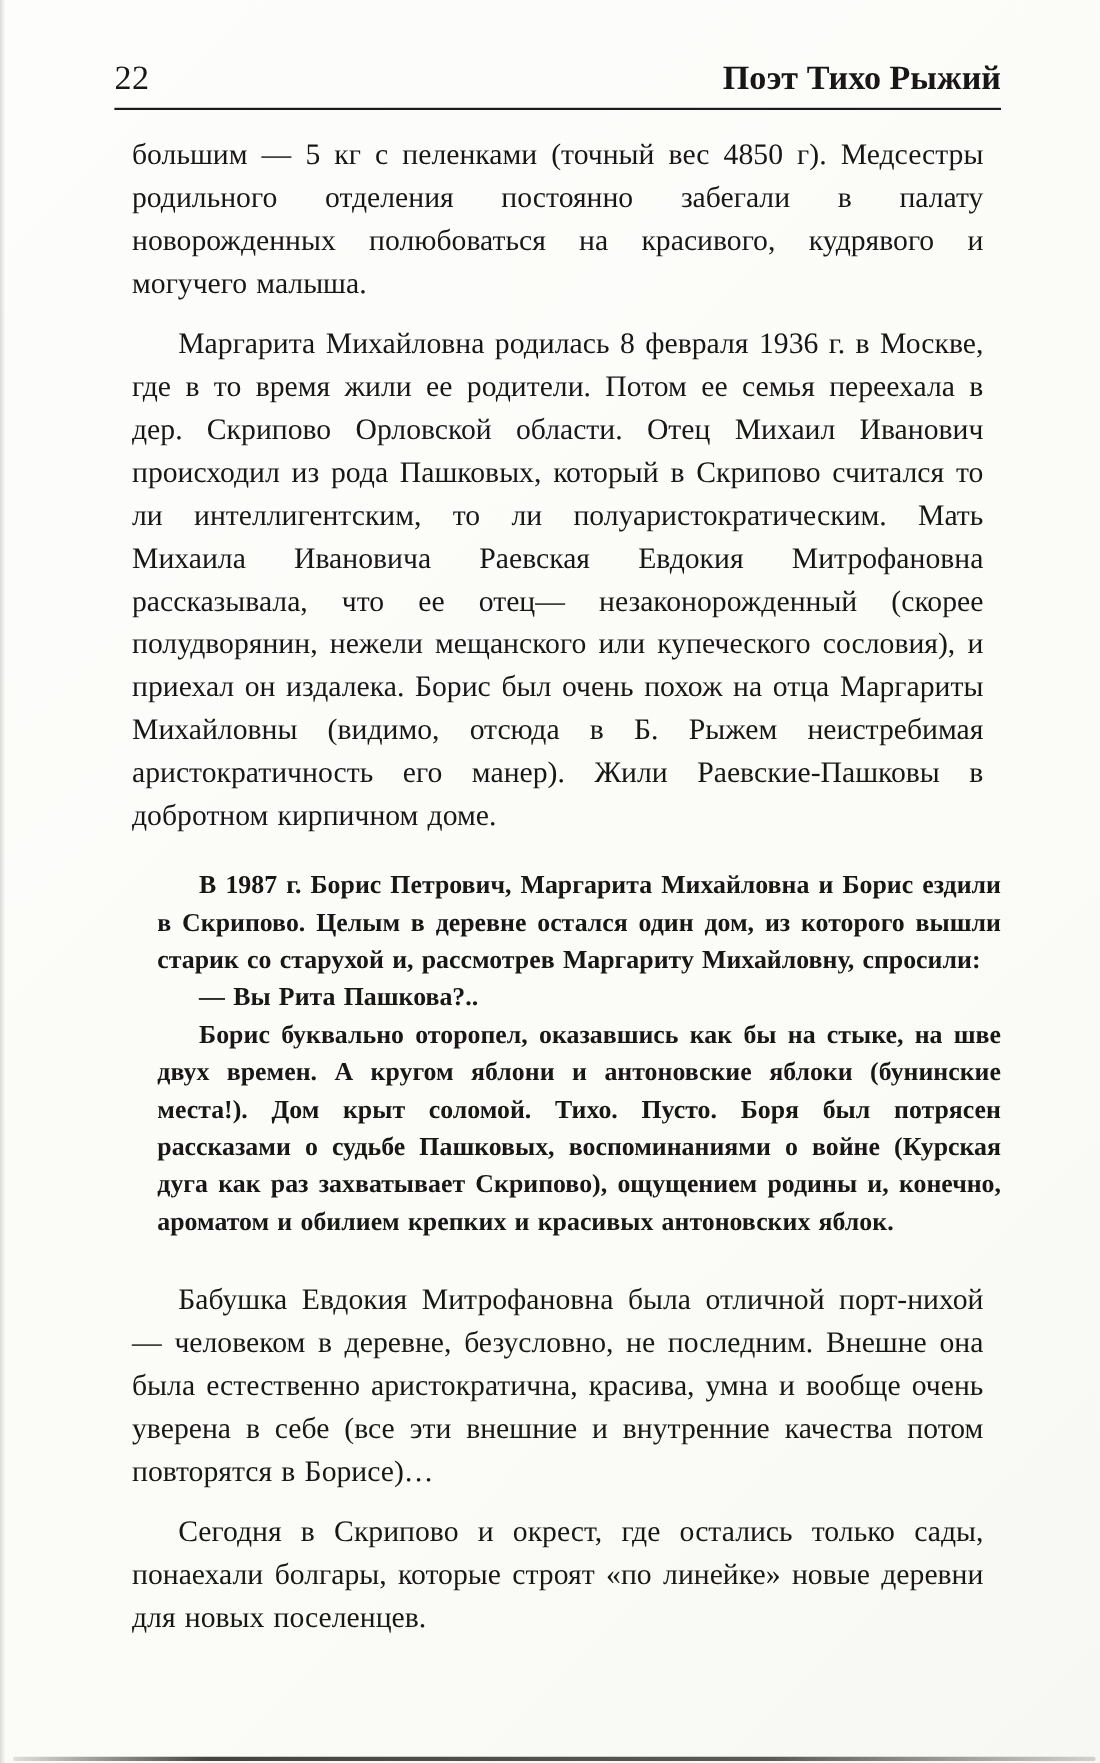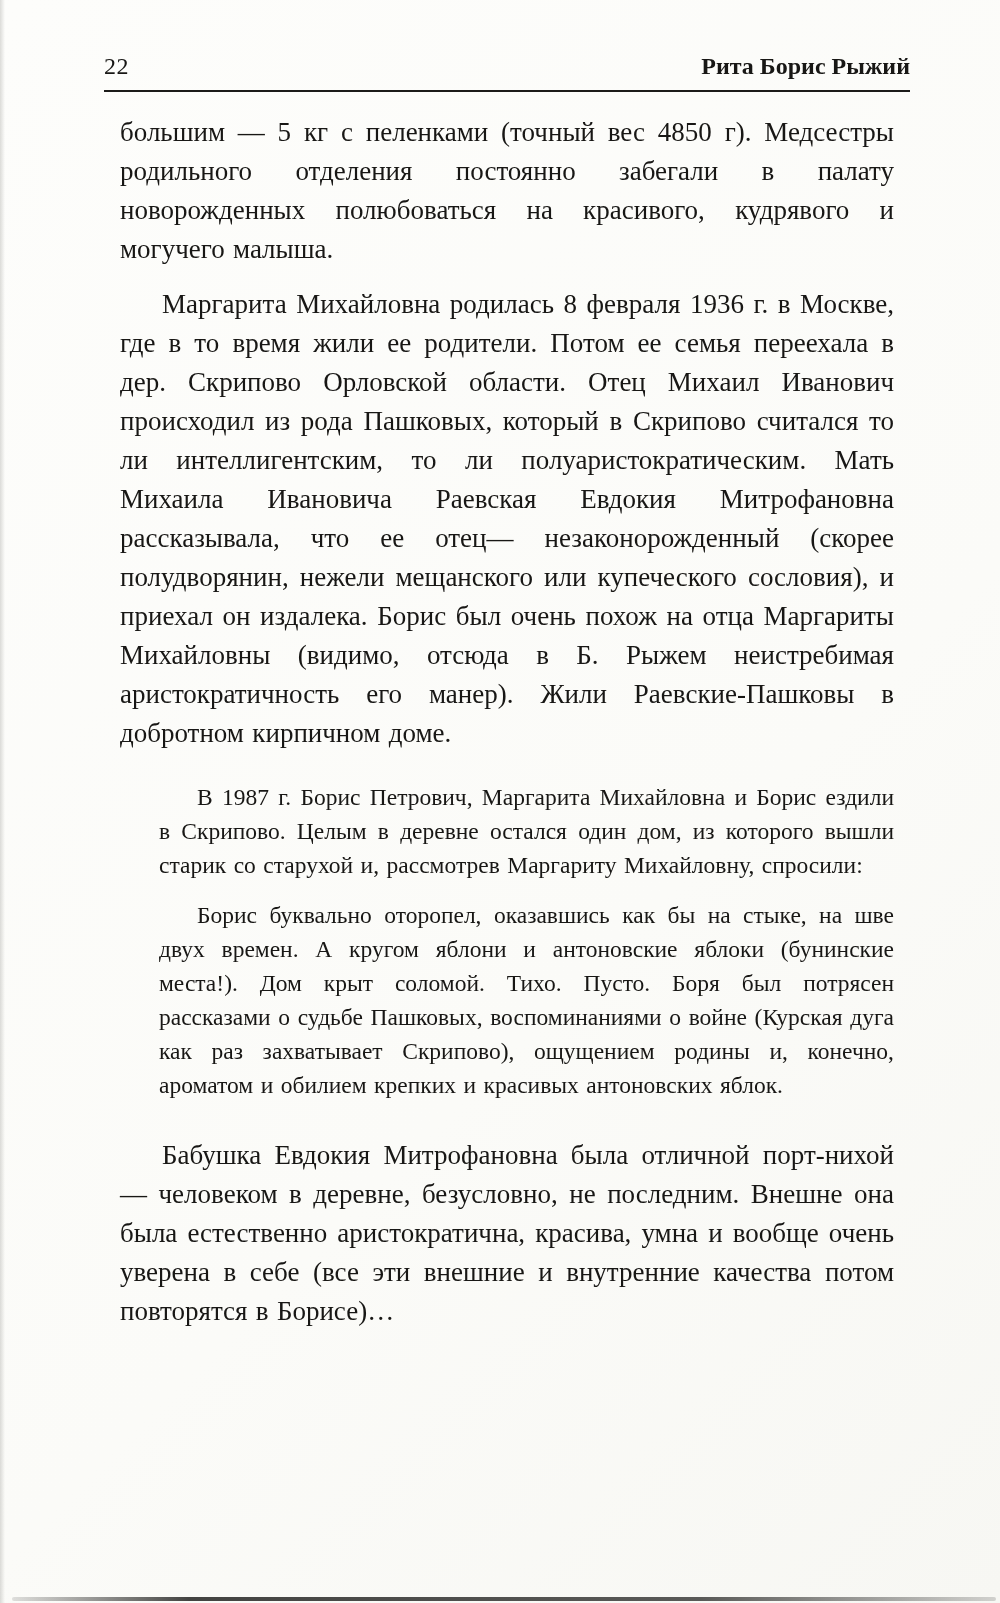--- a/index.html
+++ b/index.html
@@ -16,21 +16,21 @@
     background: linear-gradient(135deg, #fdfdfb 0%, #fbfbf8 60%, #f7f7f3 100%);
     color: #181715;
     font-family: "Liberation Serif", "DejaVu Serif", serif;
     padding: 52px 90px 0 104px;
     overflow: hidden;
   }
   .page-header {
     display: flex;
     justify-content: space-between;
     align-items: baseline;
-    font-size: 24px;
+    font-size: 31px;
     line-height: 1.2;
   }
   .page-number {
     font-weight: normal;
     letter-spacing: 0.5px;
   }
   .running-title {
     font-weight: bold;
   }
   .header-rule {
@@ -52,22 +52,23 @@
   .para.no-indent {
     text-indent: 0;
   }
   .quote {
     margin: 27px 0 34px 39px;
     font-size: 23.5px;
     line-height: 34px;
     text-align: justify;
   }
   .qpara {
-    margin: 16px;
+    margin: 0;
     text-indent: 38px;
+    font-weight: bold;
   }
   .scan-edge-bottom {
     position: absolute;
     left: 12px;
     right: 4px;
     bottom: 2px;
     height: 4px;
     border-radius: 2px;
     background: linear-gradient(to right,
       rgba(60,60,58,0.15) 0%,
@@ -84,38 +85,40 @@
     background: linear-gradient(to right, rgba(120,120,115,0.25), rgba(120,120,115,0));
   }
 </style>
 </head>
 <body>
 
 <div class="page">
 
   <header class="page-header">
     <span class="page-number">22</span>
-    <span class="running-title">Рита Борис Рыжий</span>
+    <span class="running-title">Поэт Тихо Рыжий</span>
   </header>
 
   <hr class="header-rule">
 
   <main class="body-text">
 
     <p class="para no-indent">большим — 5 кг с пеленками (точный вес 4850 г). Медсестры родильного отделения постоянно забегали в палату новорожденных полюбоваться на красивого, кудрявого и могучего малыша.</p>
 
 
     <p class="para">Маргарита Михайловна родилась 8 февраля 1936 г. в Москве, где в то время жили ее родители. Потом ее семья переехала в дер. Скрипово Орловской области. Отец Михаил Иванович происходил из рода Пашковых, который в Скрипово считался то ли интеллигентским, то ли полуаристократическим. Мать Михаила Ивановича Раевская Евдокия Митрофановна рассказывала, что ее отец— незаконорожденный (скорее полудворянин, нежели мещанского или купеческого сословия), и приехал он издалека. Борис был очень похож на отца Маргариты Михайловны (видимо, отсюда в Б. Рыжем  неистребимая аристократичность его манер). Жили Раевские-Пашковы в добротном кирпичном  доме.</p>
 
     <blockquote class="quote">
       <p class="qpara">В 1987 г. Борис Петрович, Маргарита Михайловна и Борис ездили в Скрипово. Целым в деревне остался один дом, из которого вышли старик со старухой и, рассмотрев Маргариту Михайловну, спросили:</p>
+      <p class="qpara">— Вы Рита Пашкова?..</p>
       <p class="qpara">Борис буквально оторопел, оказавшись как бы на стыке, на шве двух времен. А кругом яблони и антоновские яблоки (бунинские места!). Дом крыт соломой. Тихо. Пусто. Боря был потрясен рассказами о судьбе Пашковых, воспоминаниями о войне (Курская дуга как раз захватывает Скрипово), ощущением родины и, конечно, ароматом и обилием крепких и красивых антоновских яблок.</p>
     </blockquote>
 
     <p class="para">Бабушка Евдокия Митрофановна была отличной порт-нихой — человеком в деревне, безусловно, не последним. Внешне она была естественно аристократична, красива, умна и вообще очень уверена в себе (все эти внешние и внутренние качества потом повторятся в Борисе)…</p>
 
+    <p class="para">Сегодня в Скрипово и окрест, где остались только сады, понаехали болгары, которые строят «по линейке» новые деревни для новых поселенцев.</p>
 
   </main>
 
   <div class="scan-edge-left"></div>
   <div class="scan-edge-bottom"></div>
 
 </div>
 
 </body></html>

